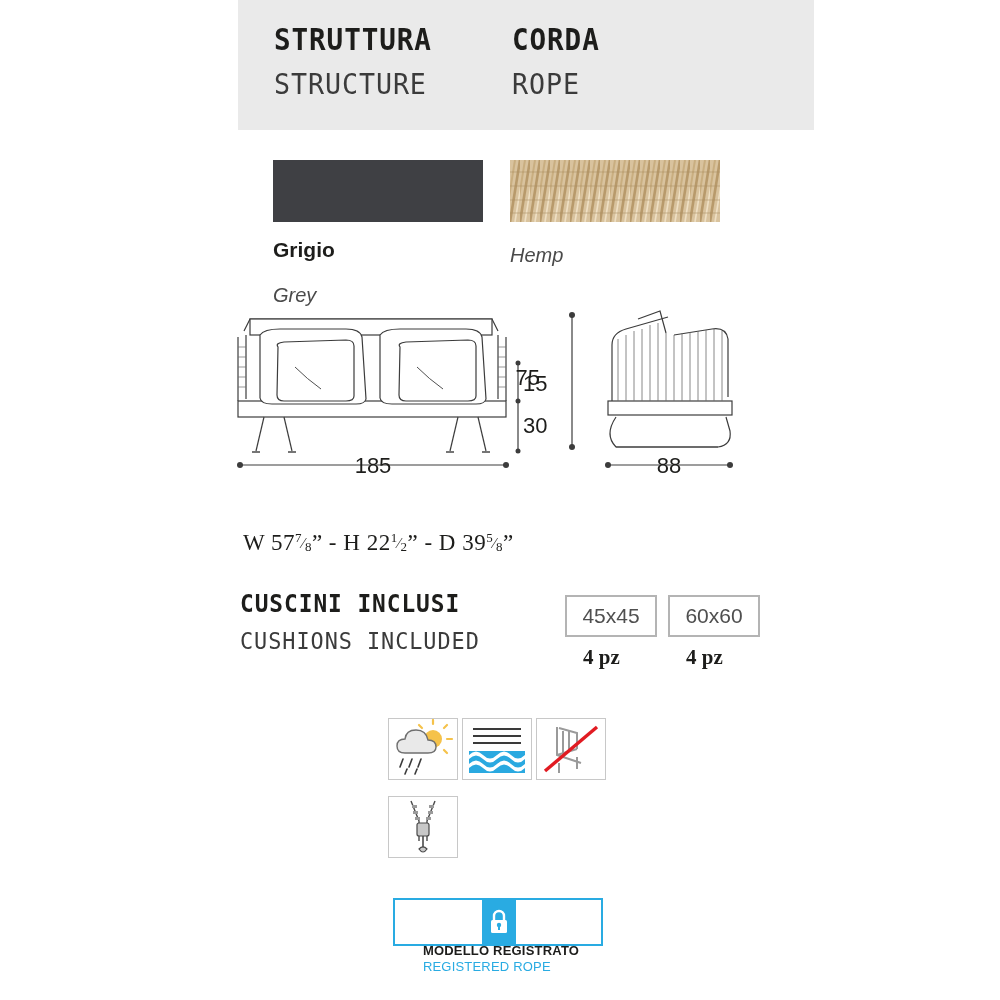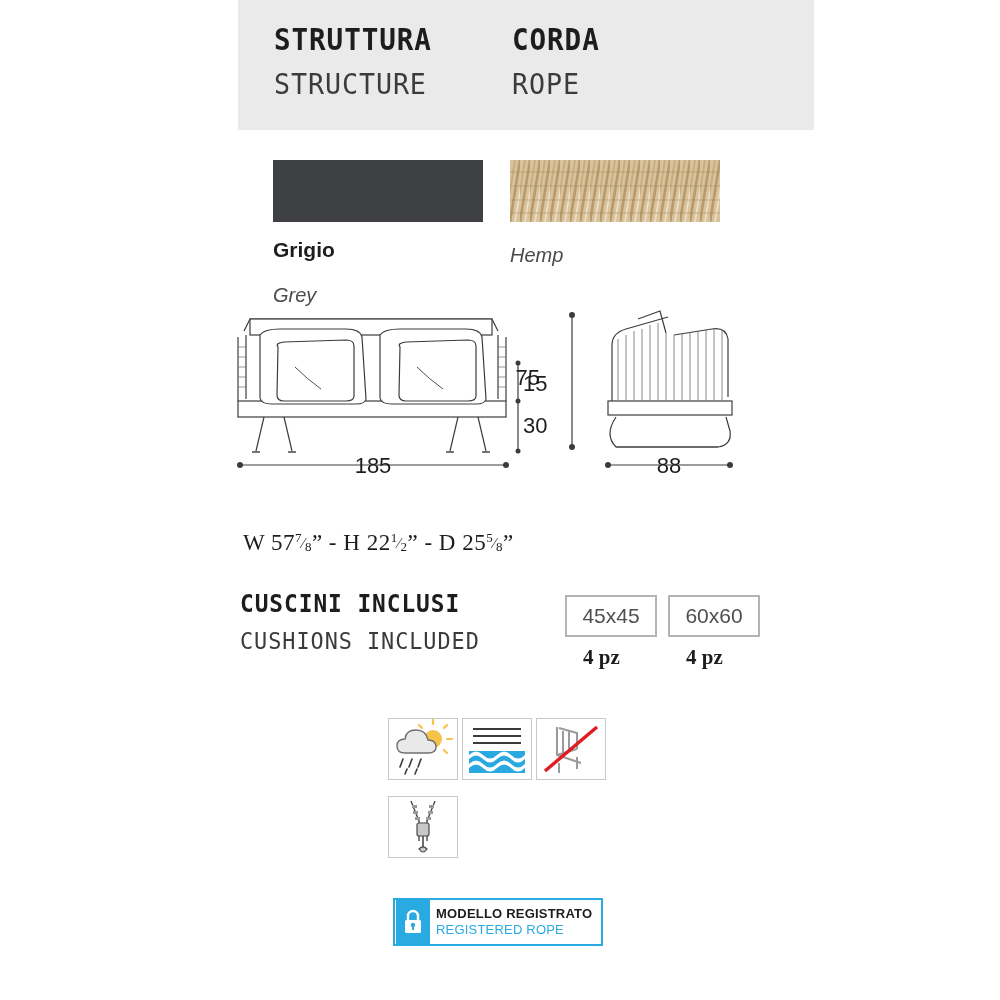--- a/index.html
+++ b/index.html
@@ -114,21 +114,21 @@
     position:relative;
   }
   .picto.row2 { margin-top:16px; }
 
   
   .reg-box {
     position:absolute; left:393px; top:898px;
     width:210px; height:48px;
     border:2px solid #29abe2;
     background:#fff;
-    display:flex; align-items:center;
+    display:flex; align-items:center;flex-direction:column;
   }
   .reg-lock {
     width:34px; height:44px; background:#29abe2;
     margin-left:1px; margin-top:0;
     display:flex; align-items:center; justify-content:center;
     flex:0 0 auto;
   }
   .reg-text { margin-left:6px; line-height:1.05; }
   .reg-t1 { font-size:13px; font-weight:bold; color:#1d1d1b; letter-spacing:0.2px; }
   .reg-t2 { font-size:13px; color:#29abe2; letter-spacing:0.2px; margin-top:2px; }
@@ -292,21 +292,21 @@
     <text x="303" y="86" font-family="Liberation Sans, sans-serif" font-size="22" fill="#1d1d1b">15</text>
     <text x="303" y="128" font-family="Liberation Sans, sans-serif" font-size="22" fill="#1d1d1b">30</text>
     <text x="320" y="80" font-family="Liberation Sans, sans-serif" font-size="22" fill="#1d1d1b" text-anchor="end">75</text>
   </svg>
 </div>
 
 <div class="imperial">
   <span>W</span>
   <span>57</span><span class="frac"><sup>7</sup>⁄<sub>8</sub></span><span>”  -  </span><span>H</span>
   <span>22</span><span class="frac"><sup>1</sup>⁄<sub>2</sub></span><span>”  -  </span><span>D</span>
-  <span>25</span><span class="frac"><sup>5</sup>⁄<sub>8</sub></span><span>”</span>
+  <span>39</span><span class="frac"><sup>5</sup>⁄<sub>8</sub></span><span>”</span>
 </div>
 
 <div class="cushions-title">CUSCINI INCLUSI</div>
 <div class="cushions-sub">CUSHIONS INCLUDED</div>
 
 <div class="cush-box one">45x45</div>
 <div class="cush-qty one">4 pz</div>
 
 <div class="cush-box two">60x60</div>
 <div class="cush-qty two">4 pz</div>

